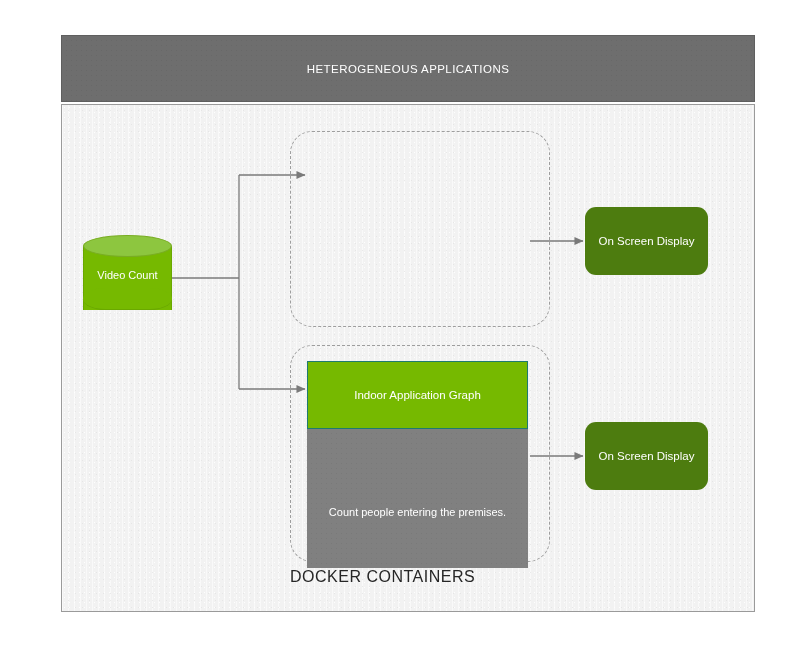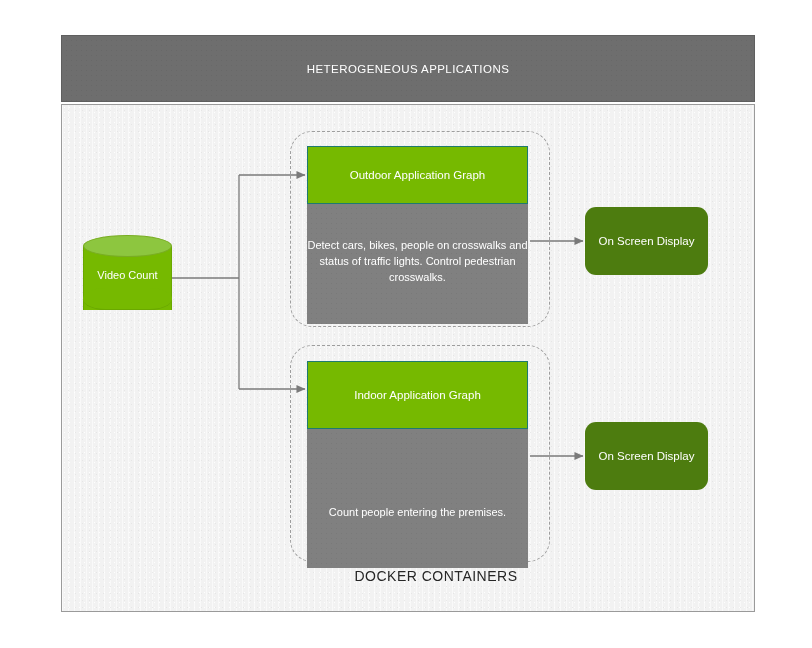--- a/index.html
+++ b/index.html
@@ -133,26 +133,25 @@
     height: 196px;
   }
   .docker-box.indoor {
     left: 290px;
     top: 345px;
     width: 260px;
     height: 217px;
   }
   .docker-label {
     position: absolute;
-    left: 306px;
+    left: 290px;
     top: 568px;
     width: 260px;
-    text-align: center;
     color: #262626;
-    font-size: 14px;
+    font-size: 16px;
     letter-spacing: 0.5px;
   }
 
   
   .app-block {
     position: absolute;
     width: 221px;
   }
   .app-block.outdoor { left: 307px; top: 146px; }
   .app-block.indoor  { left: 307px; top: 361px; }
@@ -256,24 +255,20 @@
     <div class="cyl-body"></div>
     <div class="cyl-bottom"></div>
     <div class="cyl-top"></div>
     <div class="cyl-label">Video Count</div>
   </div>
 
   <div class="docker-box outdoor"></div>
   <div class="docker-box indoor"></div>
   <div class="docker-label">DOCKER CONTAINERS</div>
 
-  <div class="app-block outdoor">
-    <div class="app-head">Outdoor Application Graph</div>
-    <div class="app-body">Detect cars, bikes, people on crosswalks and status of traffic lights. Control pedestrian crosswalks.</div>
-  </div>
 
   <div class="app-block indoor">
     <div class="app-head">Indoor Application Graph</div>
     <div class="app-body">Count people entering the premises.</div>
   </div>
 
   <div class="osd-box top">On Screen Display</div>
   <div class="osd-box bottom">On Screen Display</div>
 
 </div>

